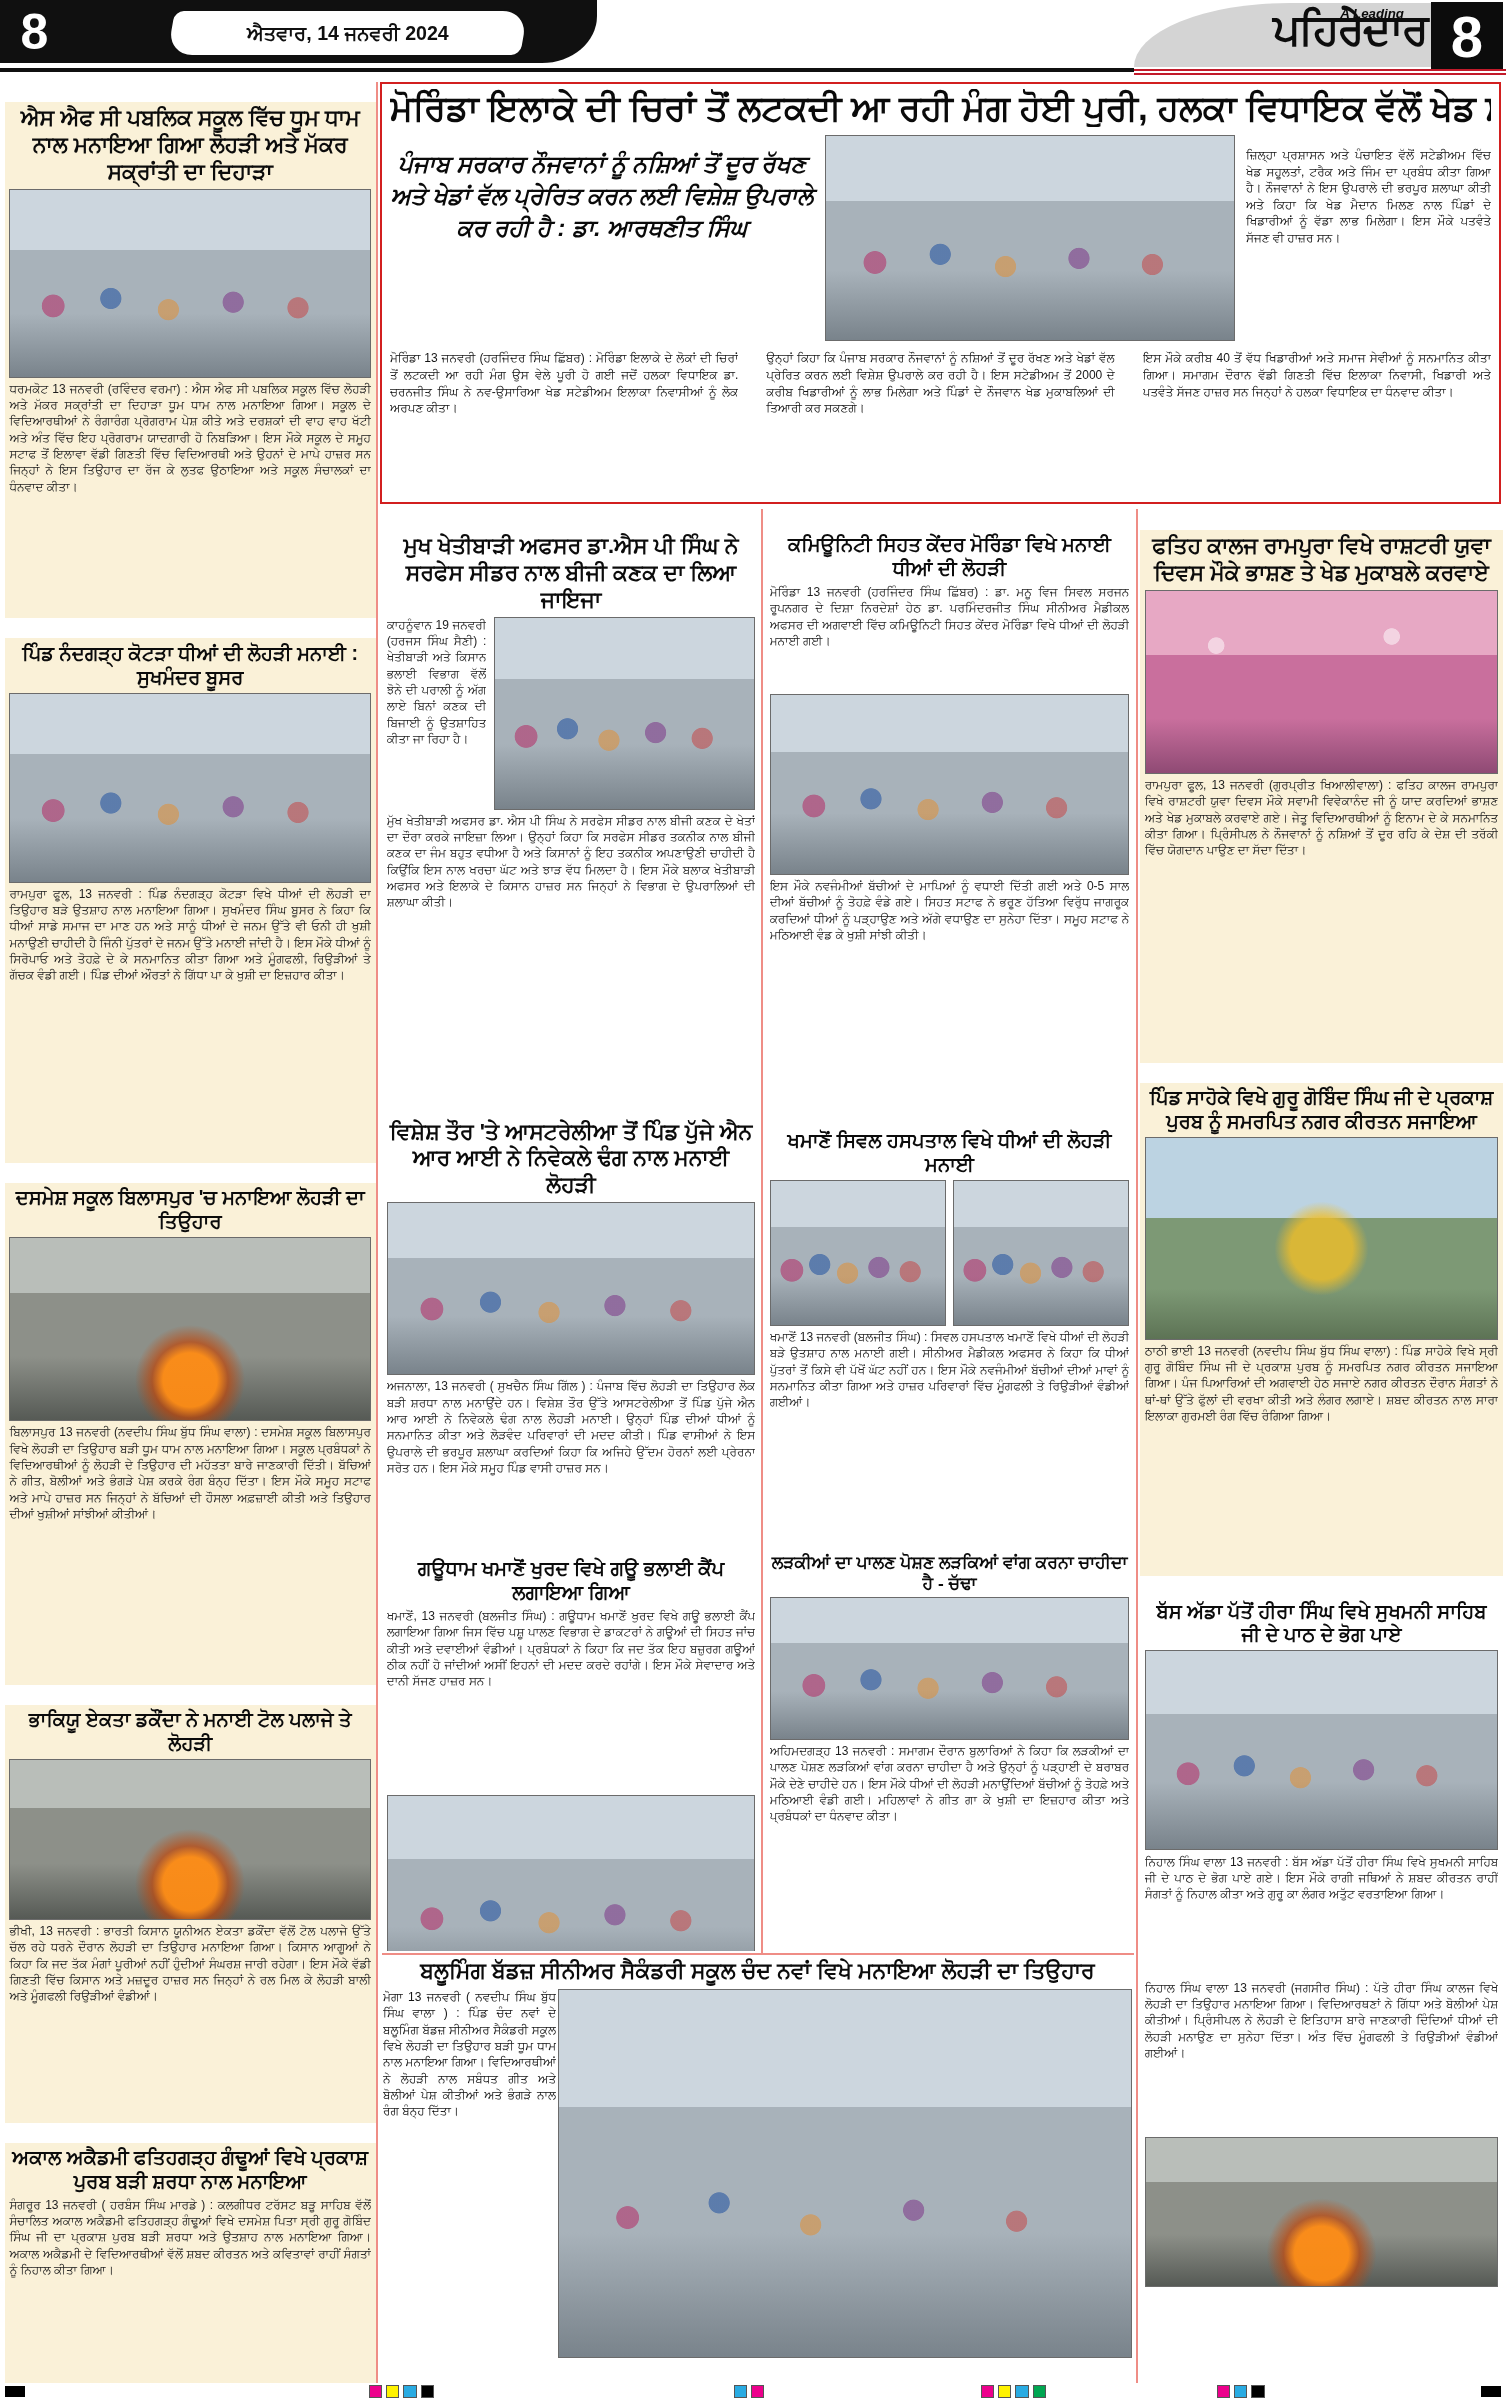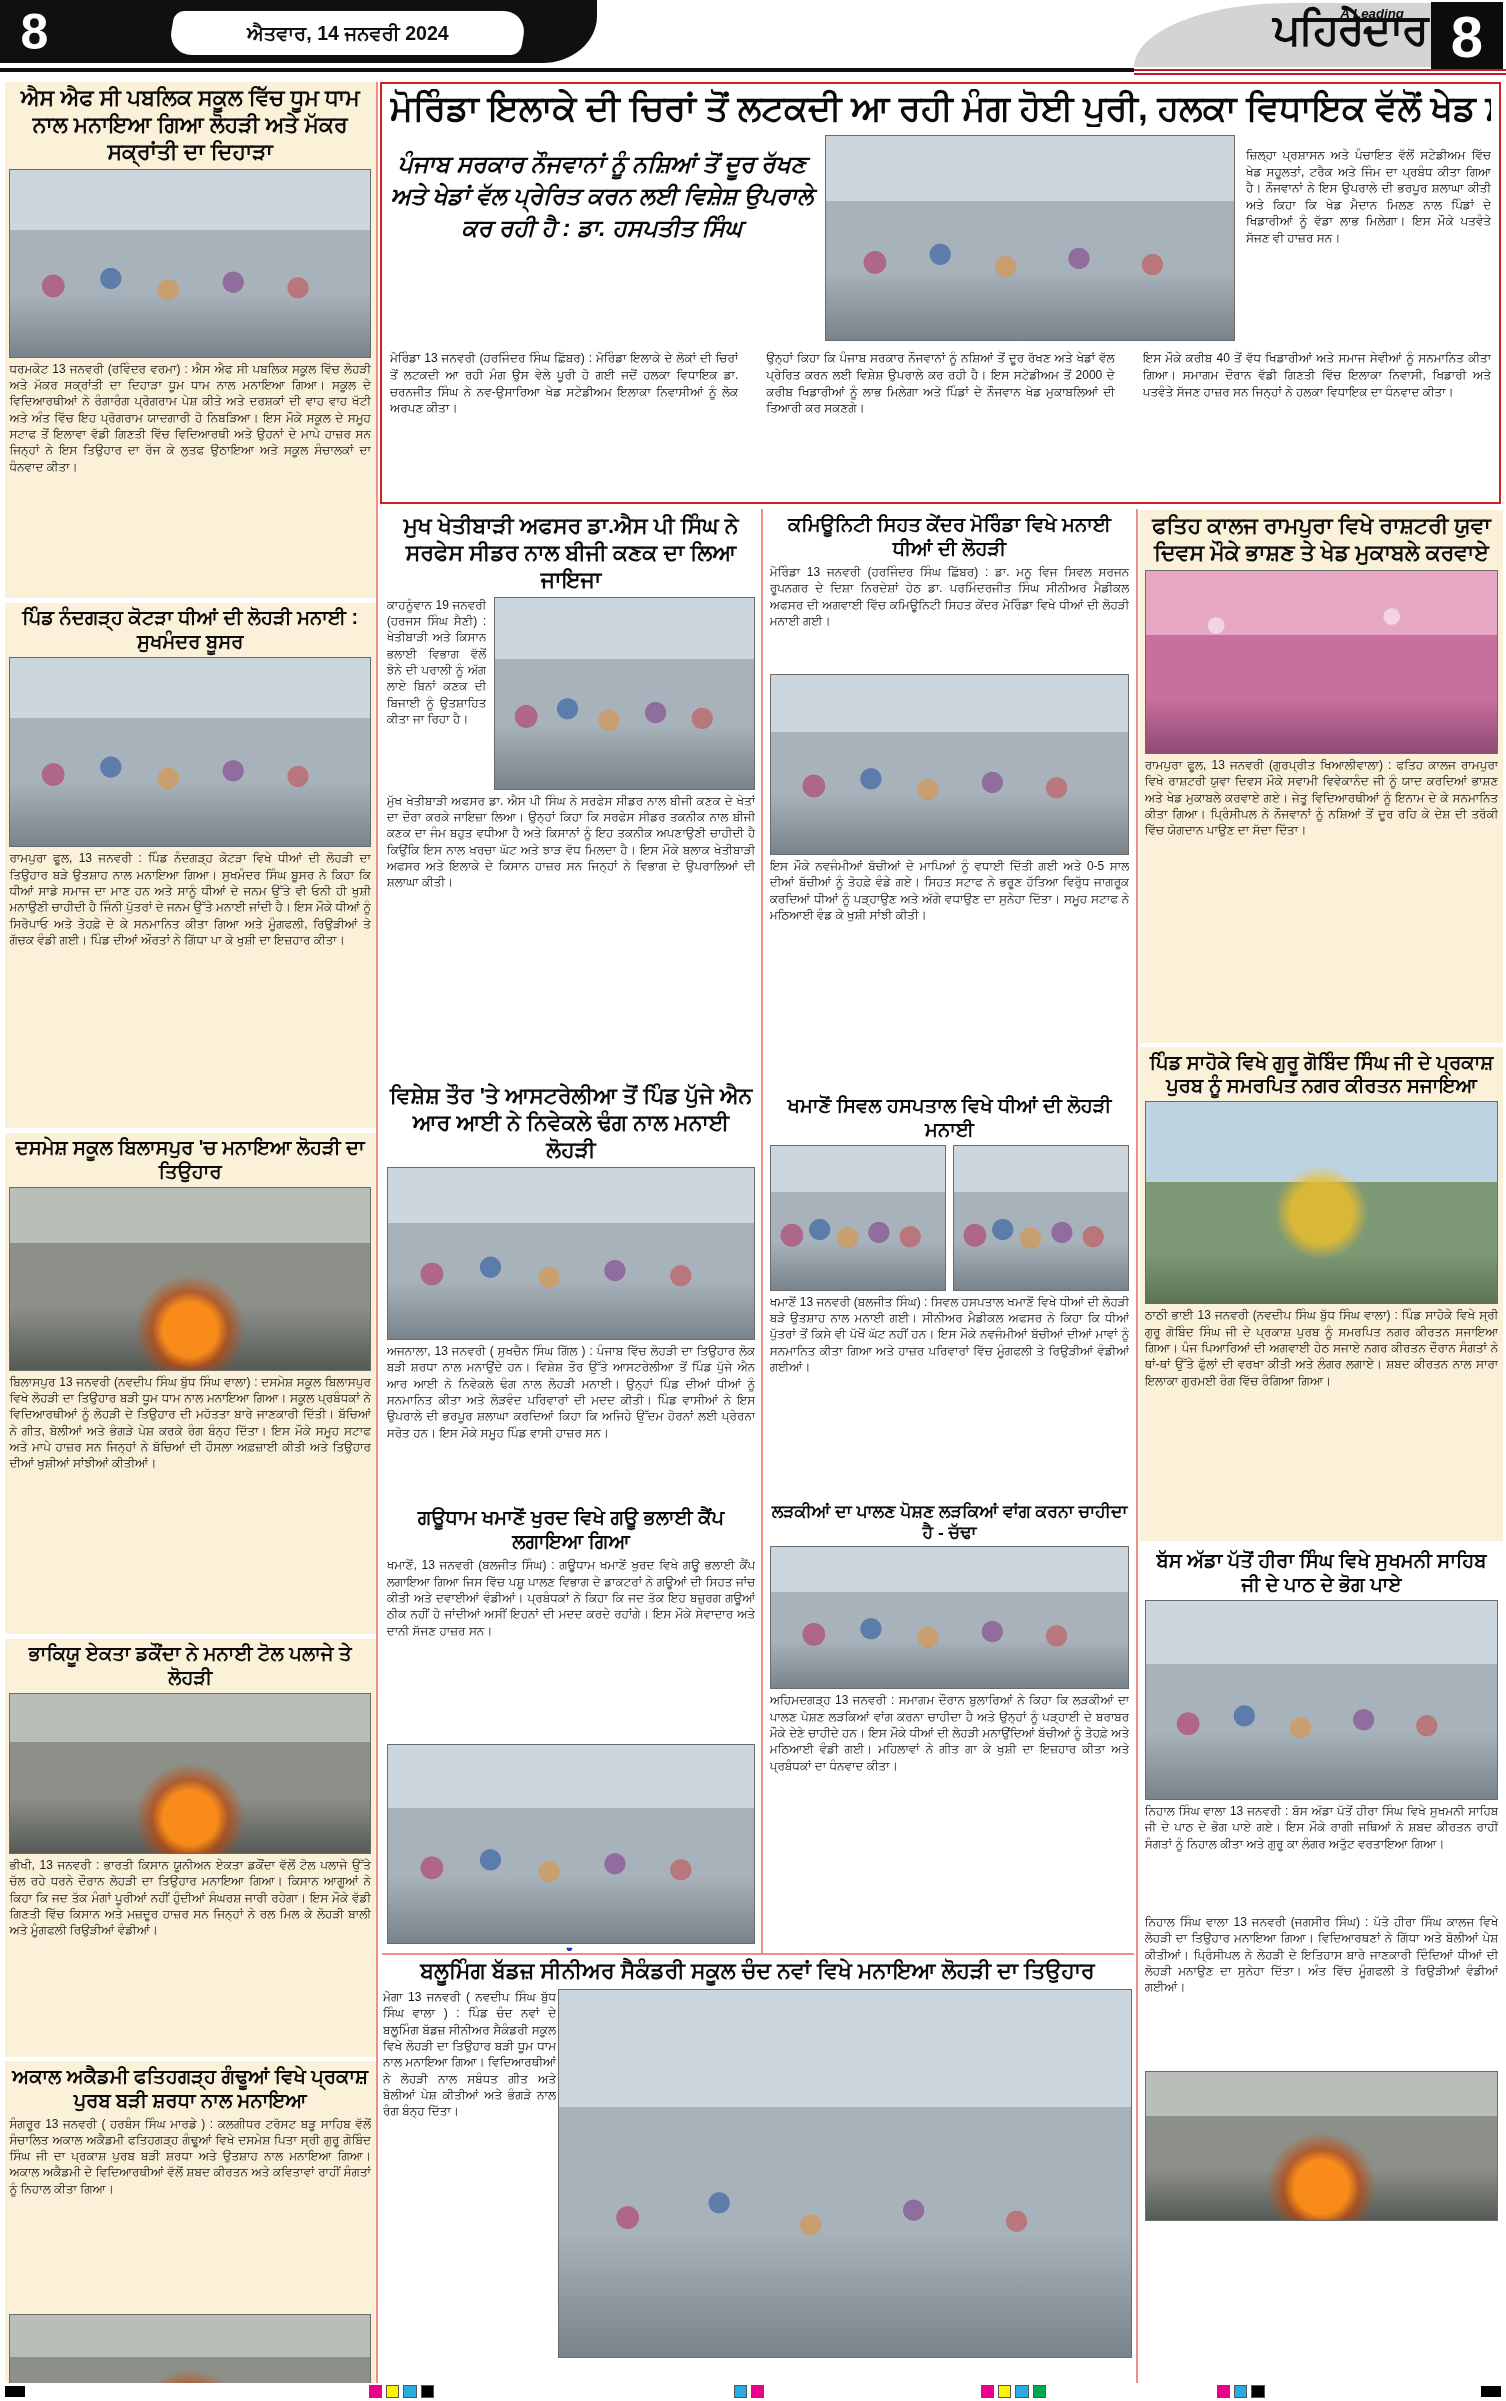--- a/index.html
+++ b/index.html
@@ -21,21 +21,21 @@
   .masthead-word{position:absolute;right:79px;top:4.7px;font-size:43px;font-weight:bold;color:#0c0c0c;
                  letter-spacing:-1.6px;white-space:nowrap;}
   .masthead-tag{position:absolute;right:102px;top:6.3px;font-size:13.3px;font-style:italic;font-weight:bold;color:#0c0c0c;}
   .masthead-numbox{position:absolute;right:3.1px;top:1.6px;width:72px;height:69px;background:#0c0c0c;
                    display:flex;align-items:center;justify-content:center;}
   .masthead-num{font-size:58px;color:#ffffff;font-weight:bold;}
   .rule-red{position:absolute;left:1134px;top:69px;width:372px;height:5.5px;
             background:linear-gradient(#c21a2a 0 2.4px,#ffffff 2.4px 3.9px,#c21a2a 3.9px 5.5px);}
   
   .col{position:absolute;overflow:hidden;}
-  .art{position:relative;overflow:hidden;margin-bottom:4.7px;padding:1.6px 4.7px;}
+  .art{position:relative;overflow:hidden;margin-bottom:4.7px;padding:1.6px 4.7px;margin-top:20px;}
   .cream{background:#faf1d8;}
   .art-h{margin:1.6px 0 3.1px 0;font-size:22px;line-height:1.22;font-weight:bold;text-align:center;color:#0b0b0b;}
   .art-h.small{font-size:19.6px;}
   .photo{border:0.8px solid #6b6b6b;
      background:
        radial-gradient(circle at 12% 62%, rgba(180,40,100,.55) 0 11px, transparent 11.8px),
        radial-gradient(circle at 28% 58%, rgba(30,80,160,.55) 0 10.2px, transparent 11px),
        radial-gradient(circle at 44% 64%, rgba(230,140,40,.5) 0 10.2px, transparent 11px),
        radial-gradient(circle at 62% 60%, rgba(120,40,130,.5) 0 10.2px, transparent 11px),
        radial-gradient(circle at 80% 63%, rgba(200,60,60,.5) 0 10.2px, transparent 11px),
@@ -102,21 +102,21 @@
         <span class="masthead-num">8</span>
       </div>
     </div>
   </div>
   <div class="rule-black"></div>
   <div class="rule-red"></div>
 
   <section class="lead">
     <h1 class="lead-h">ਮੋਰਿੰਡਾ ਇਲਾਕੇ ਦੀ ਚਿਰਾਂ ਤੋਂ ਲਟਕਦੀ ਆ ਰਹੀ ਮੰਗ ਹੋਈ ਪੂਰੀ, ਹਲਕਾ ਵਿਧਾਇਕ ਵੱਲੋਂ ਖੇਡ ਸਟੇਡੀਅਮ ਲੋਕ ਅਰਪਣ</h1>
     <div class="lead-row">
-      <div class="lead-sub">ਪੰਜਾਬ ਸਰਕਾਰ ਨੌਜਵਾਨਾਂ ਨੂੰ ਨਸ਼ਿਆਂ ਤੋਂ ਦੂਰ ਰੱਖਣ ਅਤੇ ਖੇਡਾਂ ਵੱਲ ਪ੍ਰੇਰਿਤ ਕਰਨ ਲਈ ਵਿਸ਼ੇਸ਼ ਉਪਰਾਲੇ ਕਰ ਰਹੀ ਹੈ : ਡਾ. ਹਸਪਤੀਤ ਸਿੰਘ</div>
+      <div class="lead-sub">ਪੰਜਾਬ ਸਰਕਾਰ ਨੌਜਵਾਨਾਂ ਨੂੰ ਨਸ਼ਿਆਂ ਤੋਂ ਦੂਰ ਰੱਖਣ ਅਤੇ ਖੇਡਾਂ ਵੱਲ ਪ੍ਰੇਰਿਤ ਕਰਨ ਲਈ ਵਿਸ਼ੇਸ਼ ਉਪਰਾਲੇ ਕਰ ਰਹੀ ਹੈ : ਡਾ. ਆਰਥਣੀਤ ਸਿੰਘ</div>
       <div class="lead-photo photo"></div>
       <p class="lead-side">ਜ਼ਿਲ੍ਹਾ ਪ੍ਰਸ਼ਾਸਨ ਅਤੇ ਪੰਚਾਇਤ ਵੱਲੋਂ ਸਟੇਡੀਅਮ ਵਿੱਚ ਖੇਡ ਸਹੂਲਤਾਂ, ਟਰੈਕ ਅਤੇ ਜਿੰਮ ਦਾ ਪ੍ਰਬੰਧ ਕੀਤਾ ਗਿਆ ਹੈ। ਨੌਜਵਾਨਾਂ ਨੇ ਇਸ ਉਪਰਾਲੇ ਦੀ ਭਰਪੂਰ ਸ਼ਲਾਘਾ ਕੀਤੀ ਅਤੇ ਕਿਹਾ ਕਿ ਖੇਡ ਮੈਦਾਨ ਮਿਲਣ ਨਾਲ ਪਿੰਡਾਂ ਦੇ ਖਿਡਾਰੀਆਂ ਨੂੰ ਵੱਡਾ ਲਾਭ ਮਿਲੇਗਾ। ਇਸ ਮੌਕੇ ਪਤਵੰਤੇ ਸੱਜਣ ਵੀ ਹਾਜ਼ਰ ਸਨ।</p>
     </div>
     <div class="lead-cols">
       <p>ਮੋਰਿੰਡਾ 13 ਜਨਵਰੀ (ਹਰਜਿੰਦਰ ਸਿੰਘ ਛਿੱਬਰ) : ਮੋਰਿੰਡਾ ਇਲਾਕੇ ਦੇ ਲੋਕਾਂ ਦੀ ਚਿਰਾਂ ਤੋਂ ਲਟਕਦੀ ਆ ਰਹੀ ਮੰਗ ਉਸ ਵੇਲੇ ਪੂਰੀ ਹੋ ਗਈ ਜਦੋਂ ਹਲਕਾ ਵਿਧਾਇਕ ਡਾ. ਚਰਨਜੀਤ ਸਿੰਘ ਨੇ ਨਵ-ਉਸਾਰਿਆ ਖੇਡ ਸਟੇਡੀਅਮ ਇਲਾਕਾ ਨਿਵਾਸੀਆਂ ਨੂੰ ਲੋਕ ਅਰਪਣ ਕੀਤਾ।</p>
       <p>ਉਨ੍ਹਾਂ ਕਿਹਾ ਕਿ ਪੰਜਾਬ ਸਰਕਾਰ ਨੌਜਵਾਨਾਂ ਨੂੰ ਨਸ਼ਿਆਂ ਤੋਂ ਦੂਰ ਰੱਖਣ ਅਤੇ ਖੇਡਾਂ ਵੱਲ ਪ੍ਰੇਰਿਤ ਕਰਨ ਲਈ ਵਿਸ਼ੇਸ਼ ਉਪਰਾਲੇ ਕਰ ਰਹੀ ਹੈ। ਇਸ ਸਟੇਡੀਅਮ ਤੋਂ 2000 ਦੇ ਕਰੀਬ ਖਿਡਾਰੀਆਂ ਨੂੰ ਲਾਭ ਮਿਲੇਗਾ ਅਤੇ ਪਿੰਡਾਂ ਦੇ ਨੌਜਵਾਨ ਖੇਡ ਮੁਕਾਬਲਿਆਂ ਦੀ ਤਿਆਰੀ ਕਰ ਸਕਣਗੇ।</p>
       <p>ਇਸ ਮੌਕੇ ਕਰੀਬ 40 ਤੋਂ ਵੱਧ ਖਿਡਾਰੀਆਂ ਅਤੇ ਸਮਾਜ ਸੇਵੀਆਂ ਨੂੰ ਸਨਮਾਨਿਤ ਕੀਤਾ ਗਿਆ। ਸਮਾਗਮ ਦੌਰਾਨ ਵੱਡੀ ਗਿਣਤੀ ਵਿੱਚ ਇਲਾਕਾ ਨਿਵਾਸੀ, ਖਿਡਾਰੀ ਅਤੇ ਪਤਵੰਤੇ ਸੱਜਣ ਹਾਜ਼ਰ ਸਨ ਜਿਨ੍ਹਾਂ ਨੇ ਹਲਕਾ ਵਿਧਾਇਕ ਦਾ ਧੰਨਵਾਦ ਕੀਤਾ।</p>
     </div>
   </section>
 

